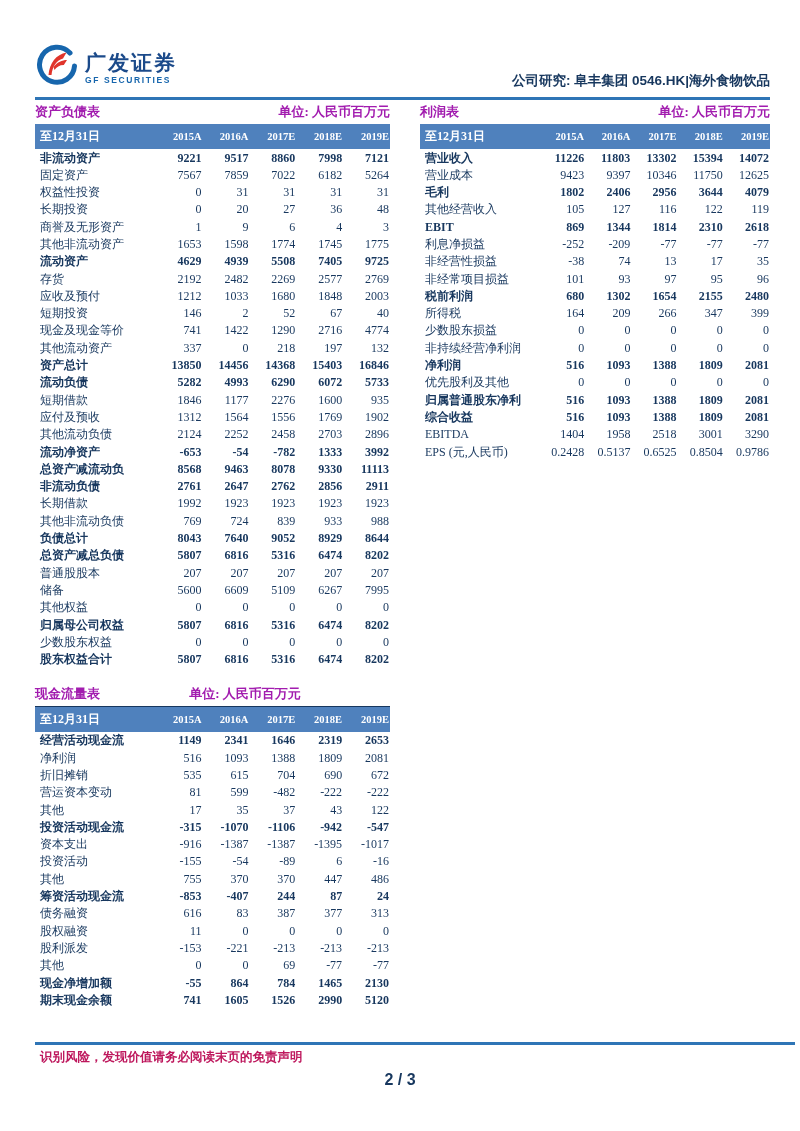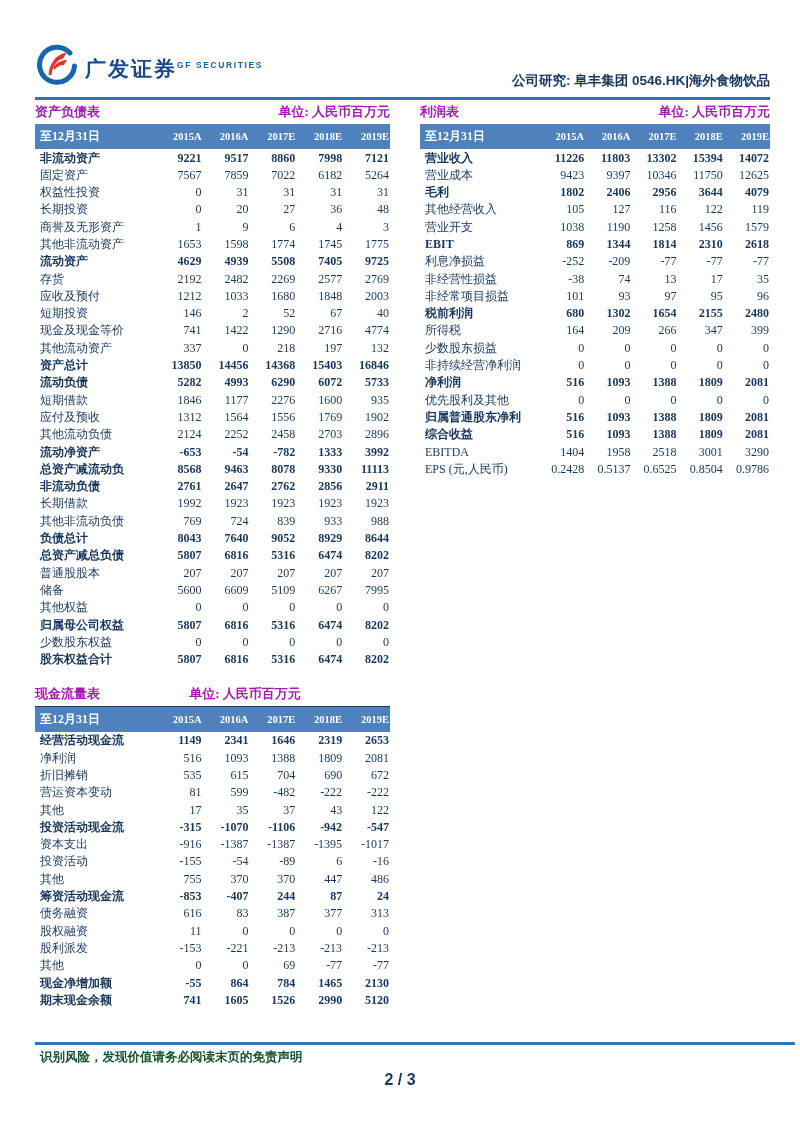--- a/index.html
+++ b/index.html
@@ -9,21 +9,21 @@
     background:#ffffff; overflow:hidden;
     font-family:"Liberation Serif","DejaVu Serif",serif;
     color:#17375e;
   }
   
   .hdr {
     display:flex; justify-content:space-between; align-items:flex-end;
     padding:44px 30px 5px 35px;
   }
   .brand { display:flex; align-items:center; gap:6px; }
-  .brand-txt { display:flex; flex-direction:row; line-height:1; }
+  .brand-txt { display:flex; flex-direction:column; line-height:1; }
   .brand-cn {
     font-family:"Liberation Sans","DejaVu Sans",sans-serif;
     font-size:21px; font-weight:bold; color:#1b4a8a; letter-spacing:2px;
   }
   .brand-en {
     font-family:"Liberation Sans","DejaVu Sans",sans-serif;
     font-size:8.5px; font-weight:bold; color:#1766ad; letter-spacing:1.6px; margin-top:3px;
   }
   .research {
     font-family:"Liberation Sans","DejaVu Sans",sans-serif;
@@ -57,21 +57,21 @@
   }
   .fin-table td.lbl { text-align:left; padding-left:5px; overflow:hidden; }
   .fin-table tr.bold td { font-weight:bold; }
   .gap18 { height:17px; }
 
   
   .pfooter { position:absolute; top:1042px; left:0; right:0; }
   .footer-rule { margin:0 5px 0 35px; height:3px; background:#2e75b6; }
   .disclaimer {
     font-family:"Liberation Sans","DejaVu Sans",sans-serif;
-    font-size:12.5px; font-weight:bold; color:#14532d;
+    font-size:12.5px; font-weight:bold; color:#be185d;
     padding:4px 0 0 40px;
   }
   .page-num {
     font-family:"Liberation Sans","DejaVu Sans",sans-serif;
     font-size:16px; font-weight:bold; color:#17375e;
     text-align:center; margin-top:5px;
   }
 </style>
 </head>
 <body>
@@ -555,28 +555,20 @@
                 <td>4079</td>
               </tr>
               <tr>
                 <td class="lbl">其他经营收入</td>
                 <td>105</td>
                 <td>127</td>
                 <td>116</td>
                 <td>122</td>
                 <td>119</td>
               </tr>
-              <tr>
-                <td class="lbl">营业开支</td>
-                <td>1038</td>
-                <td>1190</td>
-                <td>1258</td>
-                <td>1456</td>
-                <td>1579</td>
-              </tr>
               <tr class="bold">
                 <td class="lbl">EBIT</td>
                 <td>869</td>
                 <td>1344</td>
                 <td>1814</td>
                 <td>2310</td>
                 <td>2618</td>
               </tr>
               <tr>
                 <td class="lbl">利息净损益</td>

